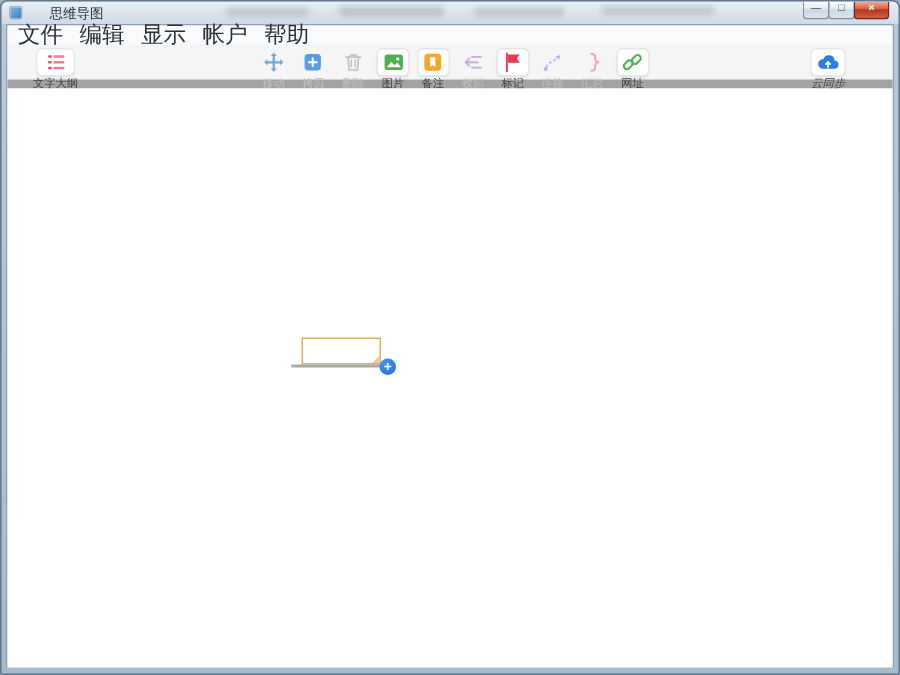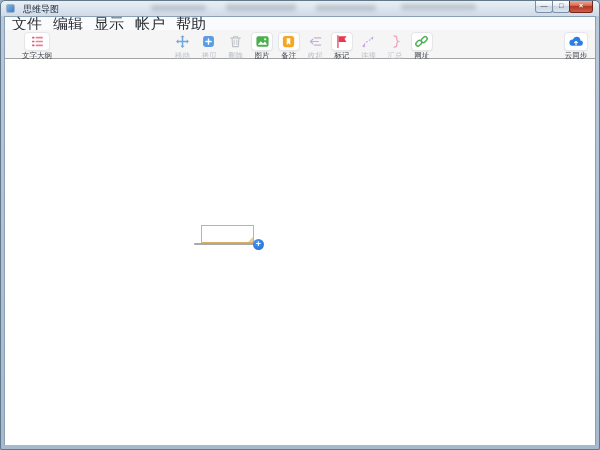--- a/index.html
+++ b/index.html
@@ -9,21 +9,21 @@
   .window { position:relative; width:600px; height:450px;
     background:linear-gradient(#b9c9da,#a7bacd);
     border:1px solid #64788c; border-radius:5px 5px 2px 2px; overflow:hidden; }
 
   
   .titlebar { position:absolute; left:0; top:0; right:0; height:15px;
     background:linear-gradient(#e9eff5,#cfdbe7);
     border-radius:4px 4px 0 0; }
   .app-icon { position:absolute; left:5px; top:3px; width:9px; height:9px; border-radius:2px;
     background:linear-gradient(135deg,#7fb3e8,#3a7ec2); border:1px solid #9fb4c8; }
-  .win-title { position:absolute; left:22px; top:2px; font-size:9px; color:#1d2a38; line-height:12px; }
+  .win-title { position:absolute; left:32px; top:2px; font-size:9px; color:#1d2a38; line-height:12px; }
   .smudge { position:absolute; background:rgba(110,118,128,.30); filter:blur(2px); border-radius:2px; }
   .s1 { left:150px; top:4px; width:55px; height:6px; }
   .s2 { left:225px; top:3px; width:70px; height:7px; }
   .s3 { left:315px; top:4px; width:60px; height:6px; }
   .s4 { left:400px; top:3px; width:75px; height:6px; }
   .win-controls { position:absolute; top:0; right:6px; display:flex; }
   .wbtn { height:12px; border:1px solid #7d8fa2; border-top:none; border-radius:0 0 3px 3px;
     font-size:7px; line-height:10px; text-align:center; color:#2c3a48; cursor:default; margin-left:-1px;
     background:linear-gradient(#ffffff,#e3eaf2 45%,#cbd7e4 50%,#dce5ee); }
   .wbtn.min, .wbtn.max { width:18px; }
@@ -32,31 +32,31 @@
 
   
   .client { position:absolute; left:3px; right:3px; top:15px; bottom:4px;
     background:#fff; border:1px solid #8aa0b6; }
 
   
   .menubar { height:13px; background:#fafbfc; display:flex; align-items:center; padding-left:3px; }
   .menu-item { font-size:15px; color:#2a2f35; padding:0 4px; margin-right:3px; line-height:12px; cursor:default; }
 
   
-  .toolbar { position:relative; height:29px; background:#f5f5f6; border-bottom:1px solid #a3a3a3; }
+  .toolbar { position:relative; height:29px; background:#f5f5f6; border-bottom:6px solid #a3a3a3; }
   .tool { display:flex; flex-direction:column; align-items:center; cursor:default; }
   .icon-box { width:22px; height:19px; margin-top:2px; display:flex; align-items:center; justify-content:center; border-radius:4px; }
   .icon-box.raised { background:#fff; border:1px solid #e4e6e9; box-shadow:0 1px 1px rgba(0,0,0,.05); }
   .tool-label { font-size:7.5px; margin-top:1px; line-height:8px; white-space:nowrap; color:#3a3f45; }
   .tool.disabled .tool-label { color:#bcc1c7; }
   .outline-tool { position:absolute; left:8px; top:0; width:48px; }
   .outline-tool .icon-box { width:26px; }
   .tools-center { position:absolute; left:164px; top:0; display:flex; }
   .tools-center .tool { width:26.6px; }
-  .sync-tool { position:absolute; right:2px; top:0; width:34px; }
+  .sync-tool { position:absolute; right:26px; top:0; width:34px;font-style:italic; }
   .sync-tool .icon-box { width:24px; }
   svg.ic { display:block; }
 
   
   .canvas { position:relative; height:386px; background:#fff; overflow:hidden; }
   .topic-node { position:absolute; left:196px; top:166px; width:53px; height:18px;
     background:#fff; border:1px solid #d9b06a; }
   .fold { position:absolute; right:0; bottom:0; width:0; height:0;
     border-left:5px solid transparent; border-bottom:5px solid #e6cc96; }
   .node-baseline { position:absolute; left:189px; top:184px; width:65px; height:2px;

